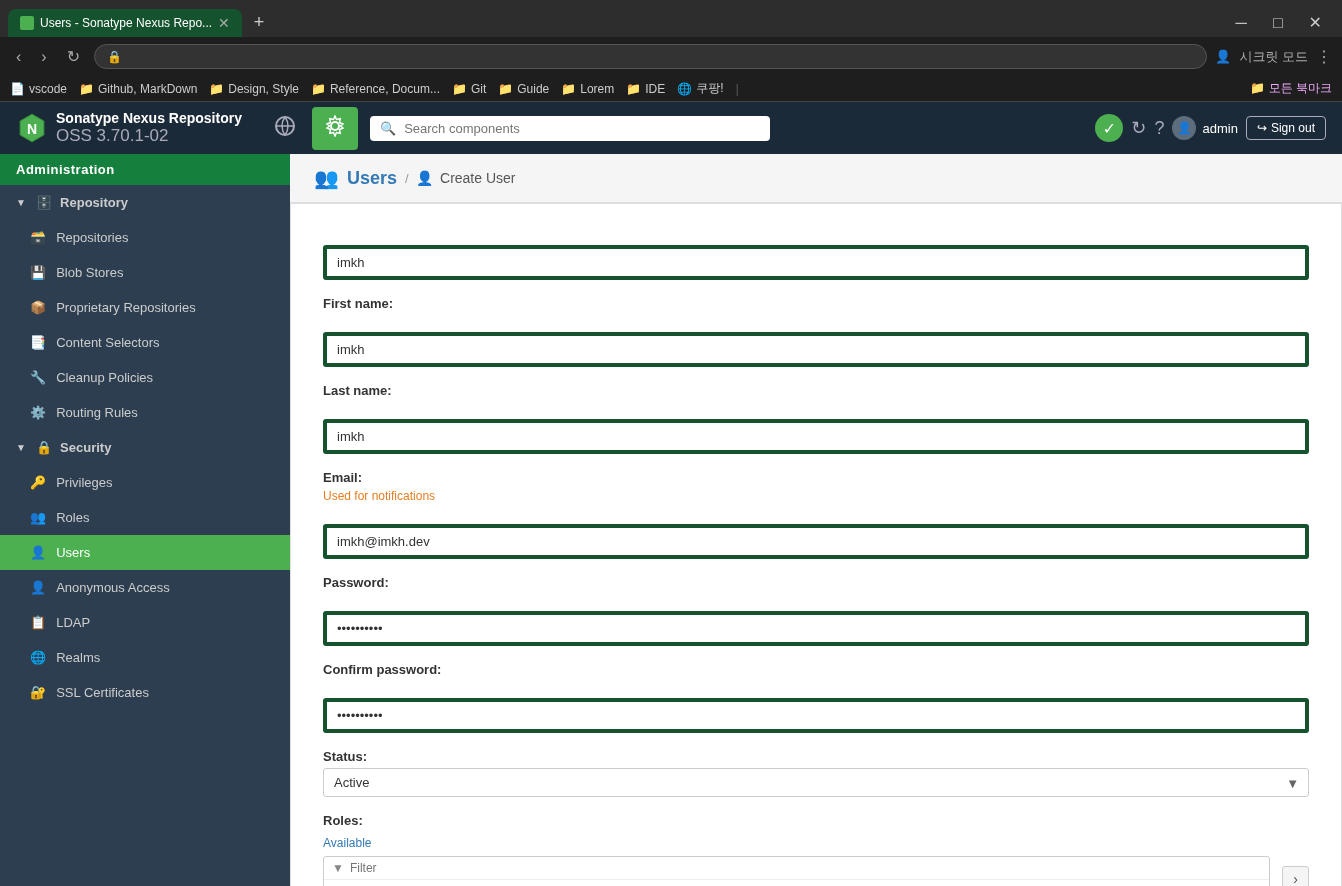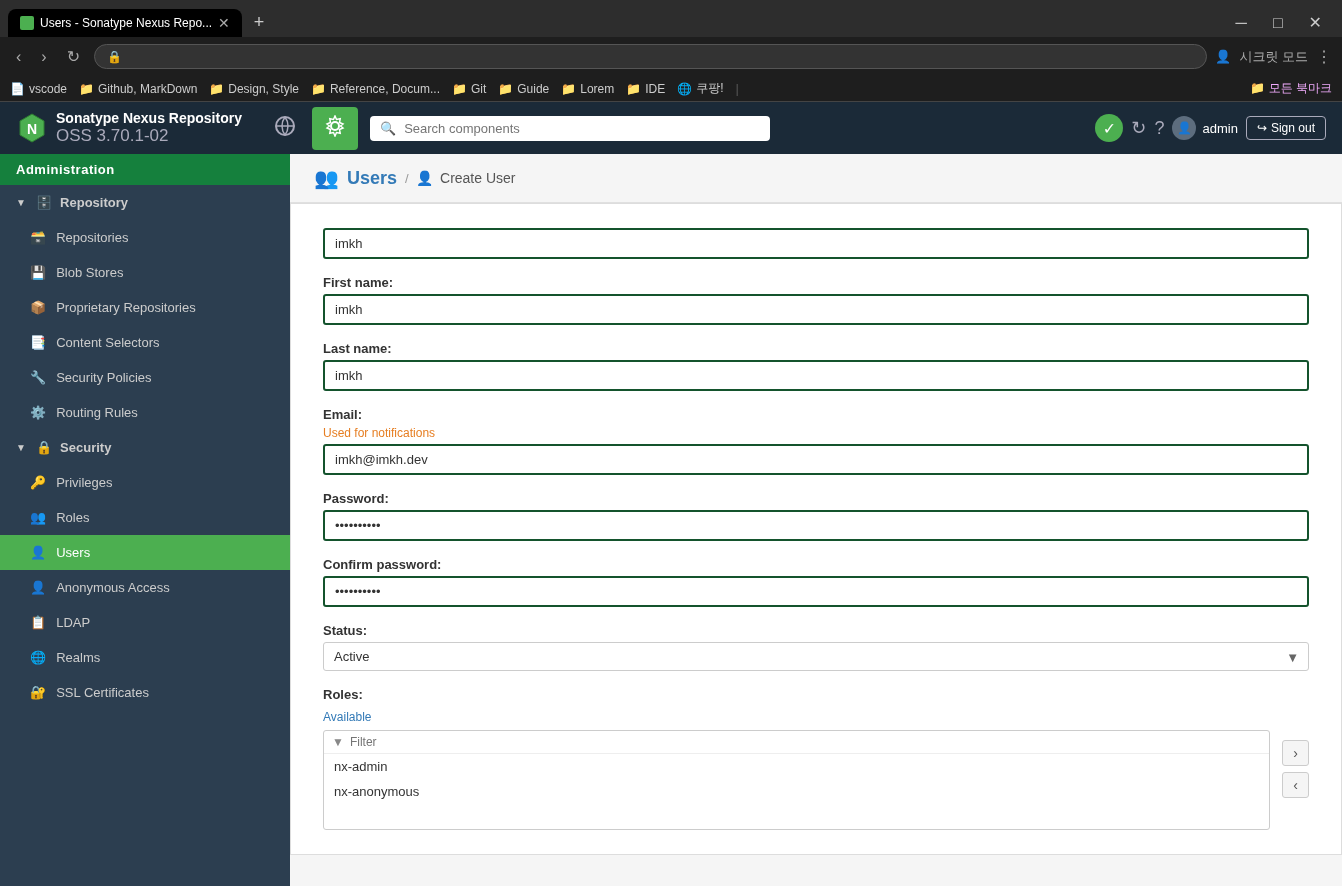--- a/index.html
+++ b/index.html
@@ -2,21 +2,21 @@
 <html><head>
   <meta charset="utf-8">
   <style>
     * { box-sizing: border-box; margin: 0; padding: 0; }
     body { font-family: 'Segoe UI', Arial, sans-serif; font-size: 13px; background: #fff; overflow: hidden; }
 
     
     .browser-chrome { background: #2d2d2d; }
     .browser-tab-bar { display: flex; align-items: center; padding: 8px 8px 0; gap: 4px; }
     .browser-tab { display: flex; align-items: center; gap: 6px; background: #3c3c3c; color: #ccc; padding: 6px 12px; border-radius: 8px 8px 0 0; font-size: 12px; min-width: 200px; }
-    .browser-tab.active { background: #000000; color: #fff; }
+    .browser-tab.active { background: #14532d; color: #fff; }
     .browser-tab-favicon { width: 14px; height: 14px; background: #4caf50; border-radius: 2px; display: inline-block; }
     .browser-tab-close { margin-left: auto; cursor: pointer; color: #aaa; font-size: 14px; }
     .browser-tab-new { background: transparent; color: #ccc; border: none; font-size: 18px; cursor: pointer; padding: 4px 8px; }
     .win-controls { margin-left: auto; display: flex; gap: 2px; }
     .win-btn { background: transparent; border: none; color: #ccc; font-size: 16px; padding: 4px 12px; cursor: pointer; }
 
     .browser-toolbar { display: flex; align-items: center; background: #1e1e1e; padding: 6px 10px; gap: 8px; }
     .nav-btn { background: transparent; border: none; color: #aaa; font-size: 16px; cursor: pointer; padding: 4px 6px; border-radius: 4px; }
     .address-bar { flex: 1; background: #333; border: 1px solid #555; border-radius: 20px; padding: 4px 12px; color: #fff; font-size: 13px; display: flex; align-items: center; gap: 6px; }
     .address-bar input { background: transparent; border: none; color: #fff; font-size: 13px; flex: 1; outline: none; }
@@ -66,21 +66,21 @@
     .content-header { background: #f5f5f5; padding: 12px 24px; border-bottom: 1px solid #e0e0e0; display: flex; align-items: center; gap: 8px; }
     .breadcrumb-icon { font-size: 20px; }
     .breadcrumb-title { font-size: 18px; font-weight: bold; color: #337ab7; }
     .breadcrumb-sep { color: #999; }
     .breadcrumb-sub { display: flex; align-items: center; gap: 6px; color: #555; font-size: 14px; }
 
     .form-container { background: #fff; margin: 0; padding: 24px 32px; border: 1px solid #ddd; }
     .form-group { margin-bottom: 16px; }
     .form-label { font-size: 13px; font-weight: bold; color: #333; margin-bottom: 4px; display: block; }
     .form-hint { font-size: 12px; color: #e67e22; margin-bottom: 4px; }
-    .form-input { width: 100%; border: 2px solid #14532d; border-radius: 3px; padding: 6px 10px; font-size: 13px; color: #333; outline: none; }
+    .form-input { width: 100%; border: 4px solid #14532d; border-radius: 3px; padding: 6px 10px; font-size: 13px; color: #333; outline: none; margin-top: 17px; }
     .form-select-wrapper { position: relative; }
     .form-select { width: 100%; border: 1px solid #ccc; border-radius: 3px; padding: 6px 10px; font-size: 13px; color: #333; appearance: none; background: #fff; cursor: pointer; outline: none; }
     .form-select-arrow { position: absolute; right: 10px; top: 50%; transform: translateY(-50%); color: #666; pointer-events: none; }
 
     .roles-section { margin-top: 8px; }
     .roles-label { font-size: 13px; font-weight: bold; color: #333; margin-bottom: 8px; }
     .roles-container { display: flex; gap: 12px; align-items: flex-start; }
     .roles-col { flex: 1; }
     .roles-col-label { font-size: 12px; color: #337ab7; margin-bottom: 6px; }
     .roles-col-label.granted { color: #c0392b; }
@@ -246,21 +246,21 @@
       <div class="sidebar-item indent">
         <span>📦</span>
         <span>Proprietary Repositories</span>
       </div>
       <div class="sidebar-item indent">
         <span>📑</span>
         <span>Content Selectors</span>
       </div>
       <div class="sidebar-item indent">
         <span>🔧</span>
-        <span>Security Policies</span>
+        <span>Cleanup Policies</span>
       </div>
       <div class="sidebar-item indent">
         <span>⚙️</span>
         <span>Routing Rules</span>
       </div>
 
       <div class="sidebar-group-header">
         <span class="chevron">▼</span>
         <span>🔒</span>
         <span>Security</span>

